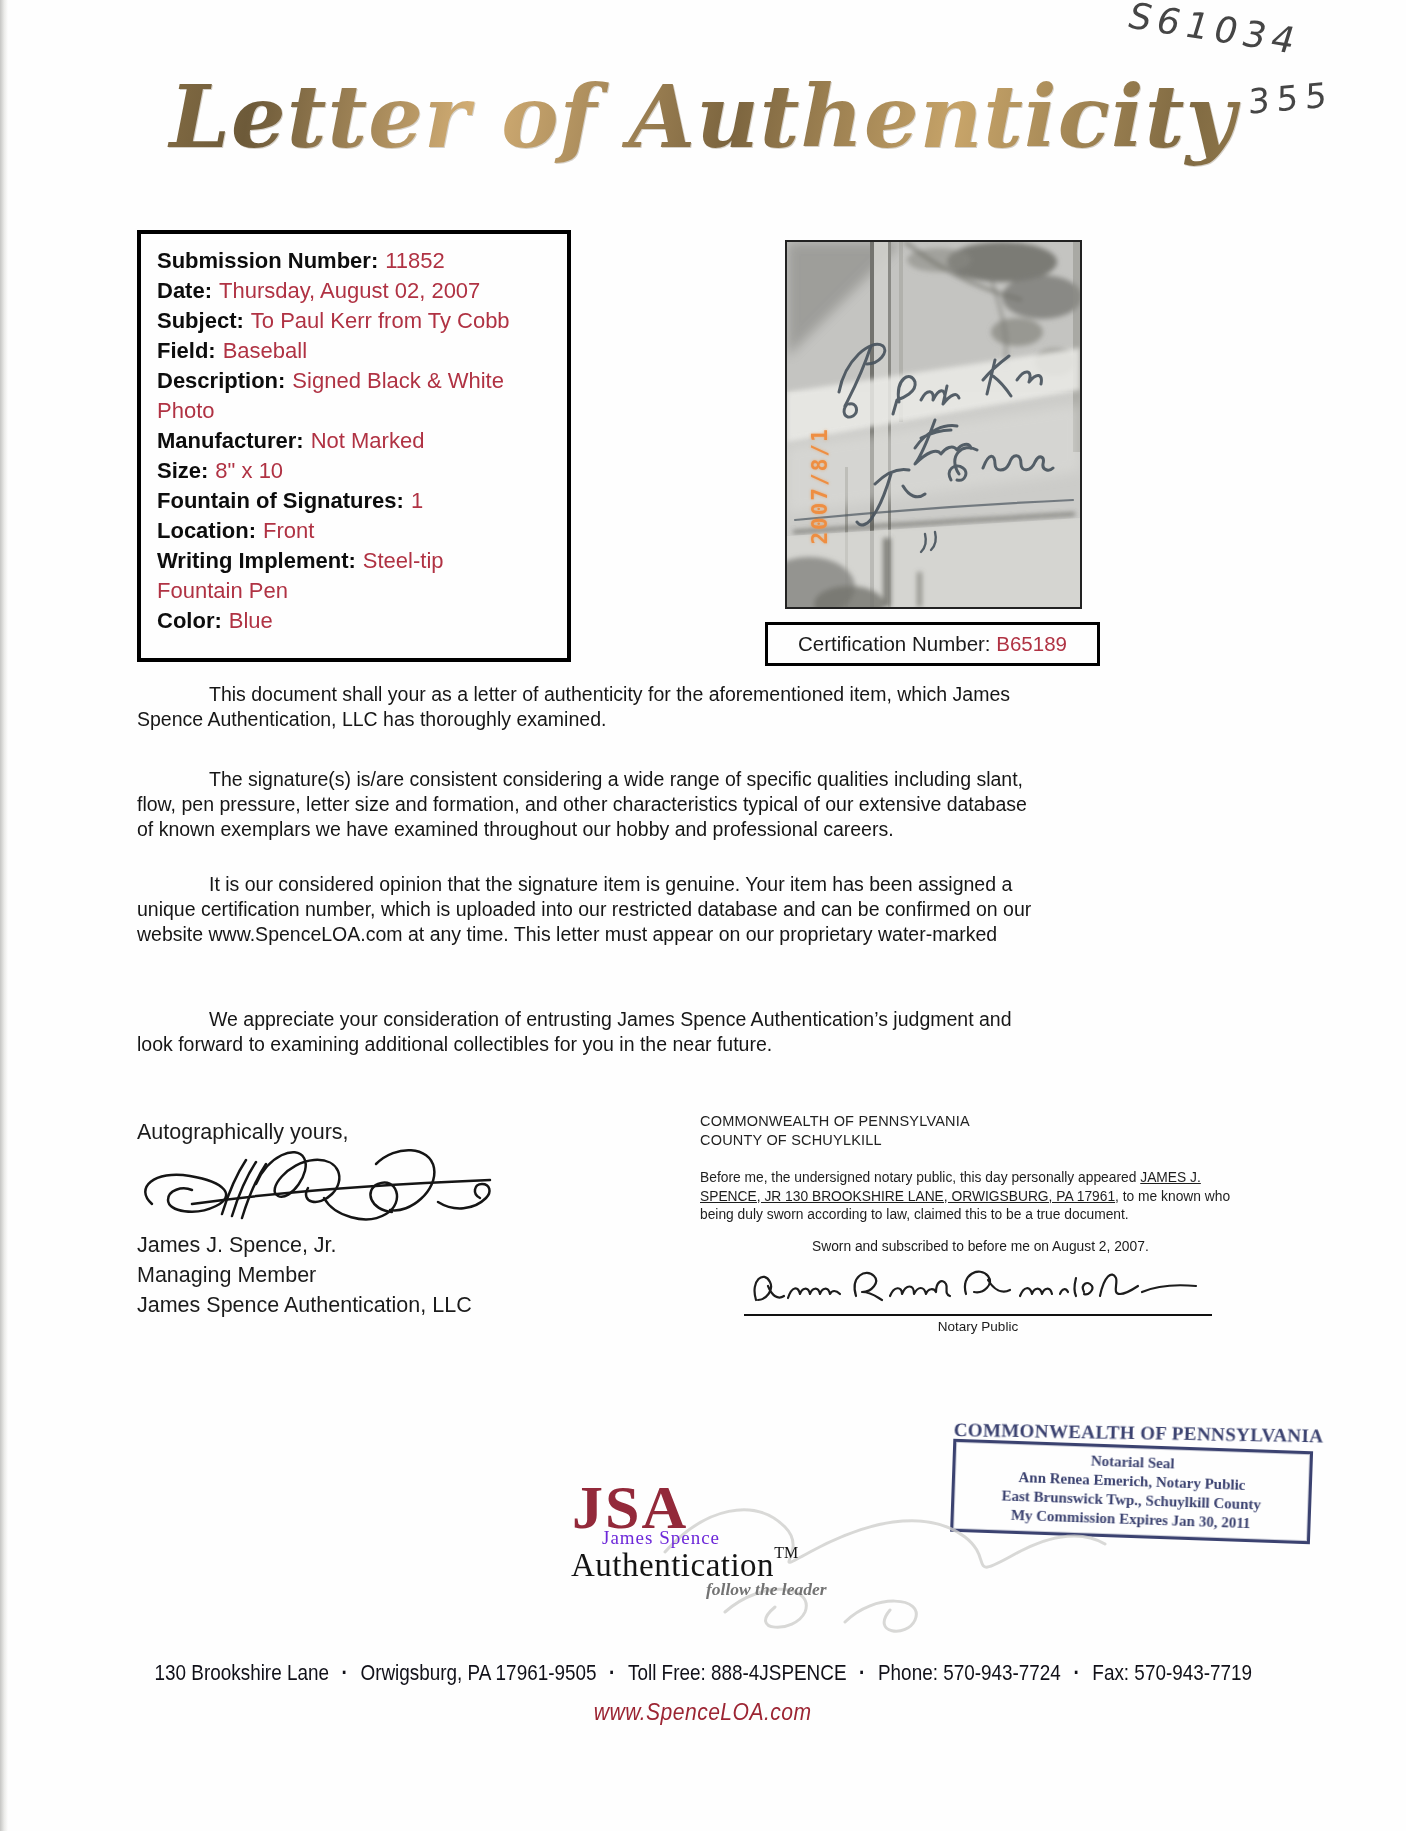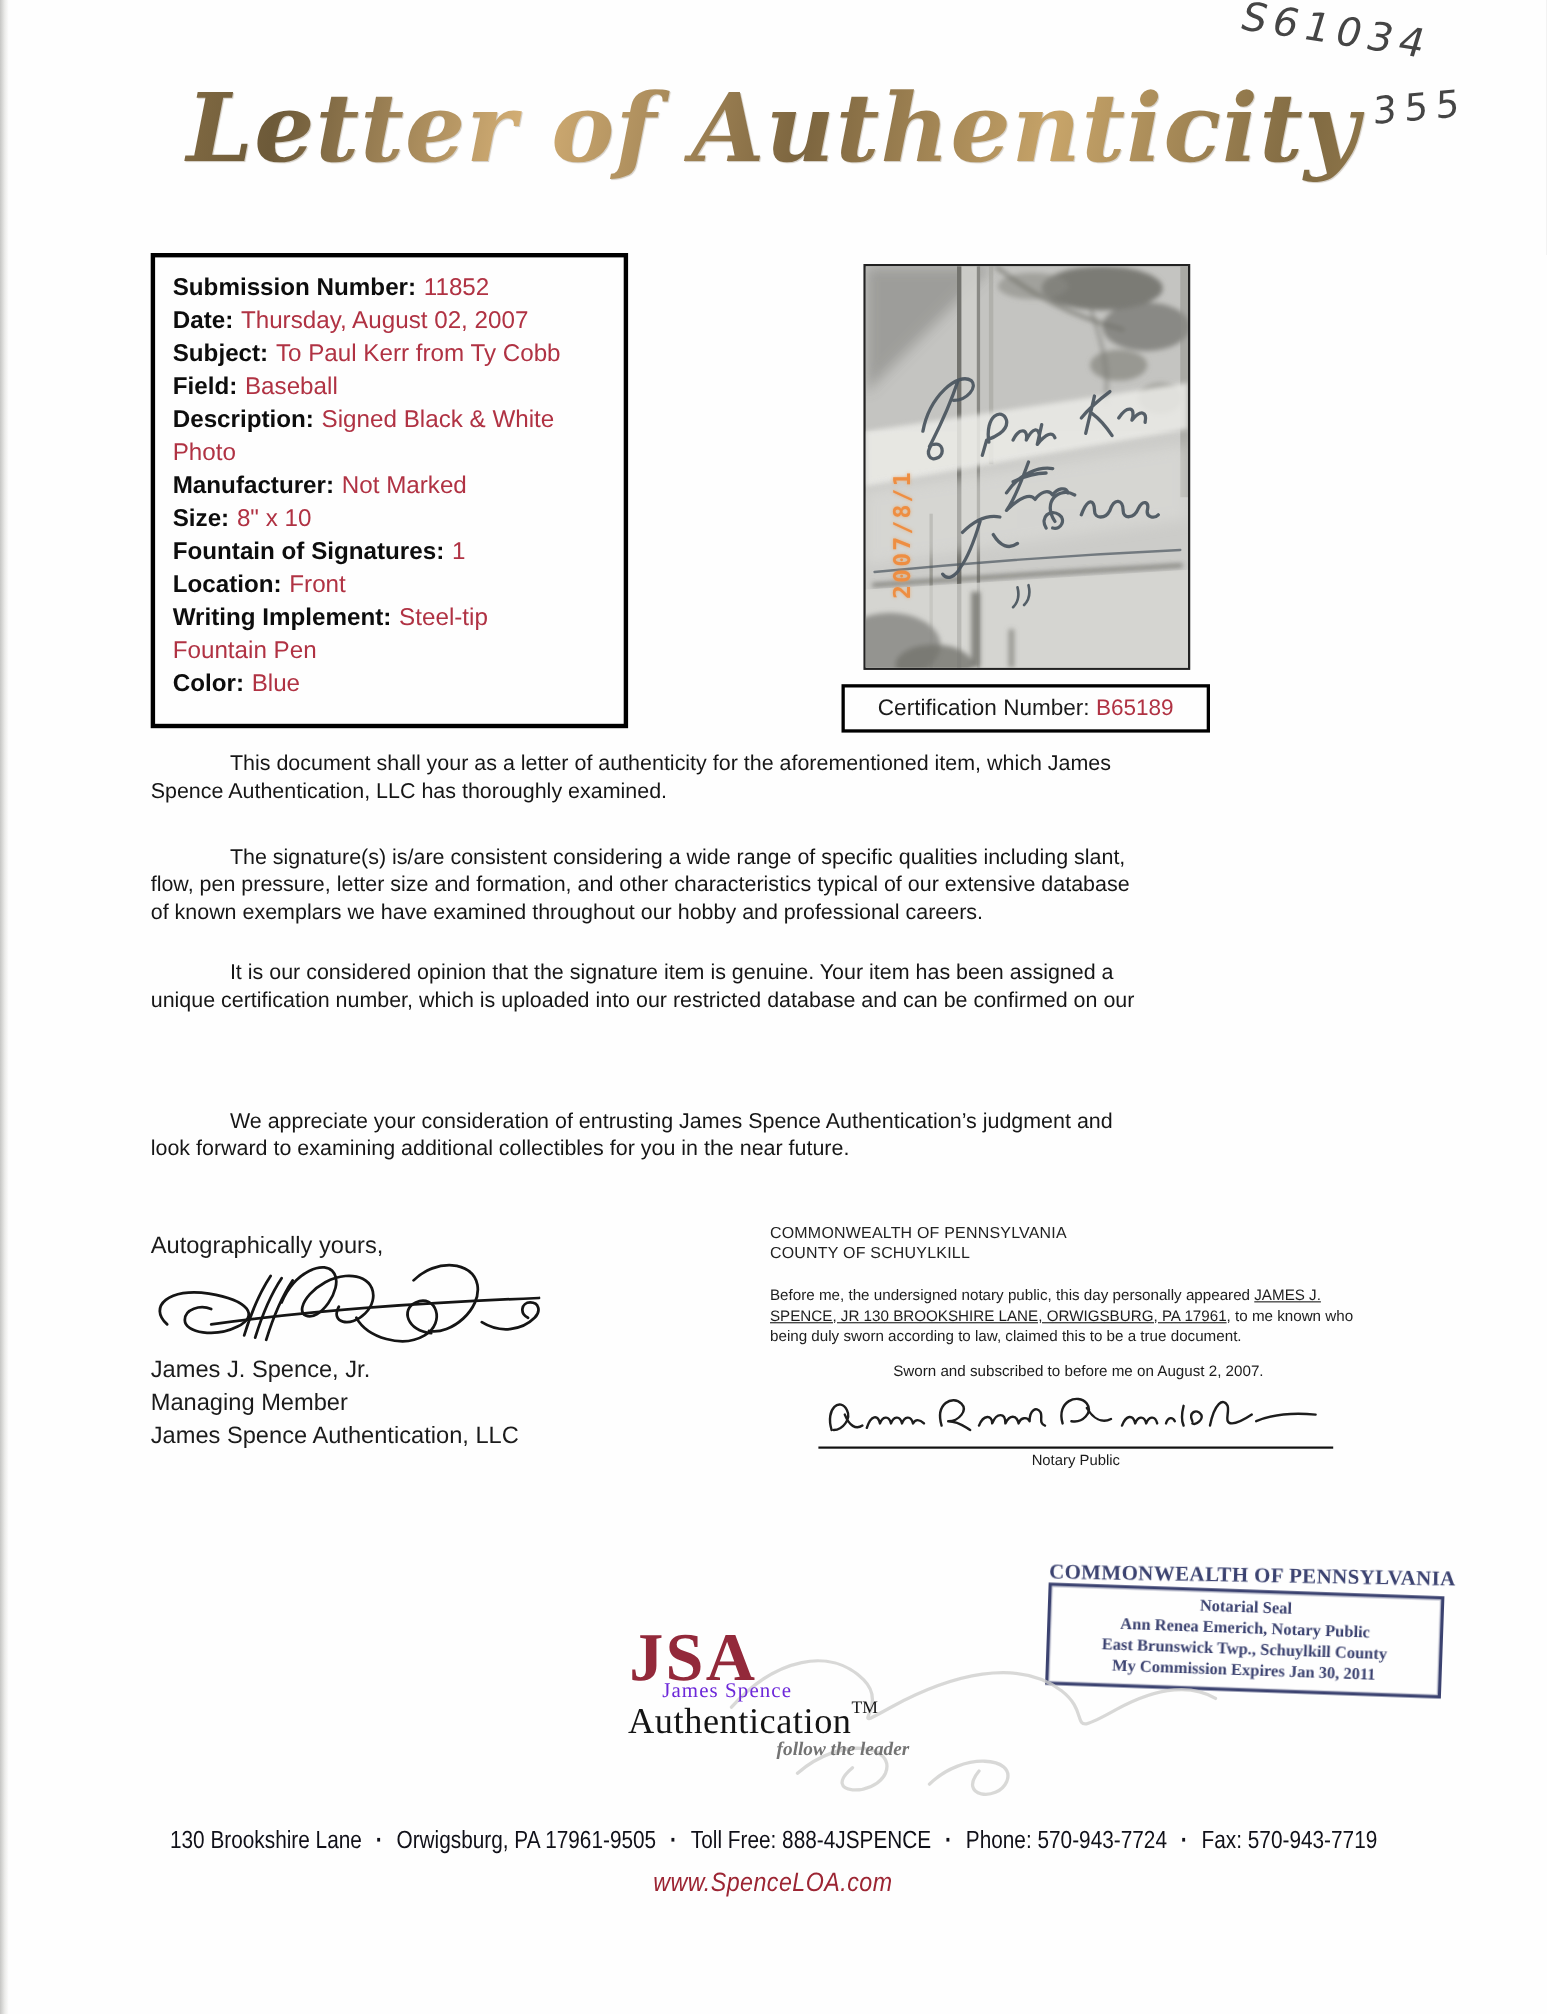--- a/index.html
+++ b/index.html
@@ -189,20 +189,21 @@
     <div class="bline">Spence Authentication, LLC has thoroughly examined.</div>
   </div>
   <div class="para p2">
     <div class="bline ind">The signature(s) is/are consistent considering a wide range of specific qualities including slant,</div>
     <div class="bline">flow, pen pressure, letter size and formation, and other characteristics typical of our extensive database</div>
     <div class="bline">of known exemplars we have examined throughout our hobby and professional careers.</div>
   </div>
   <div class="para p3">
     <div class="bline ind">It is our considered opinion that the signature item is genuine. Your item has been assigned a</div>
     <div class="bline">unique certification number, which is uploaded into our restricted database and can be confirmed on our</div>
+    <div class="bline">website www.SpenceLOA.com at any time. This letter must appear on our proprietary water-marked</div>
   </div>
   <div class="para p4">
     <div class="bline ind">We appreciate your consideration of entrusting James Spence Authentication’s judgment and</div>
     <div class="bline">look forward to examining additional collectibles for you in the near future.</div>
   </div>
 
   <div class="salutation">Autographically yours,</div>
   <svg class="sig-spence" width="370" height="120" viewBox="0 0 370 120">
     <g stroke="#151515" stroke-width="2.5" fill="none" stroke-linecap="round" stroke-linejoin="round">
       <path d="M14,66 C-4,50 16,32 52,38 C88,44 98,58 78,68 C58,78 30,74 30,62 C30,52 44,48 54,52"></path>

